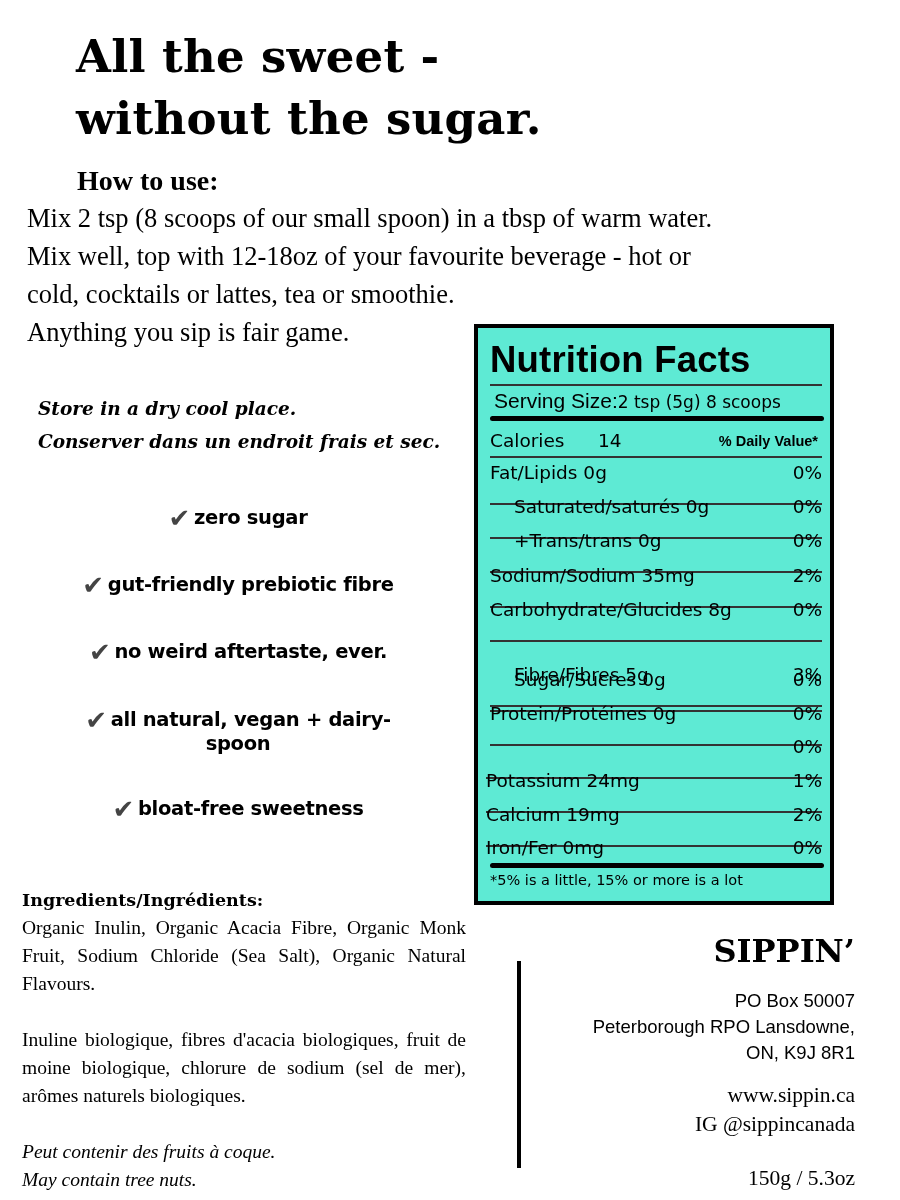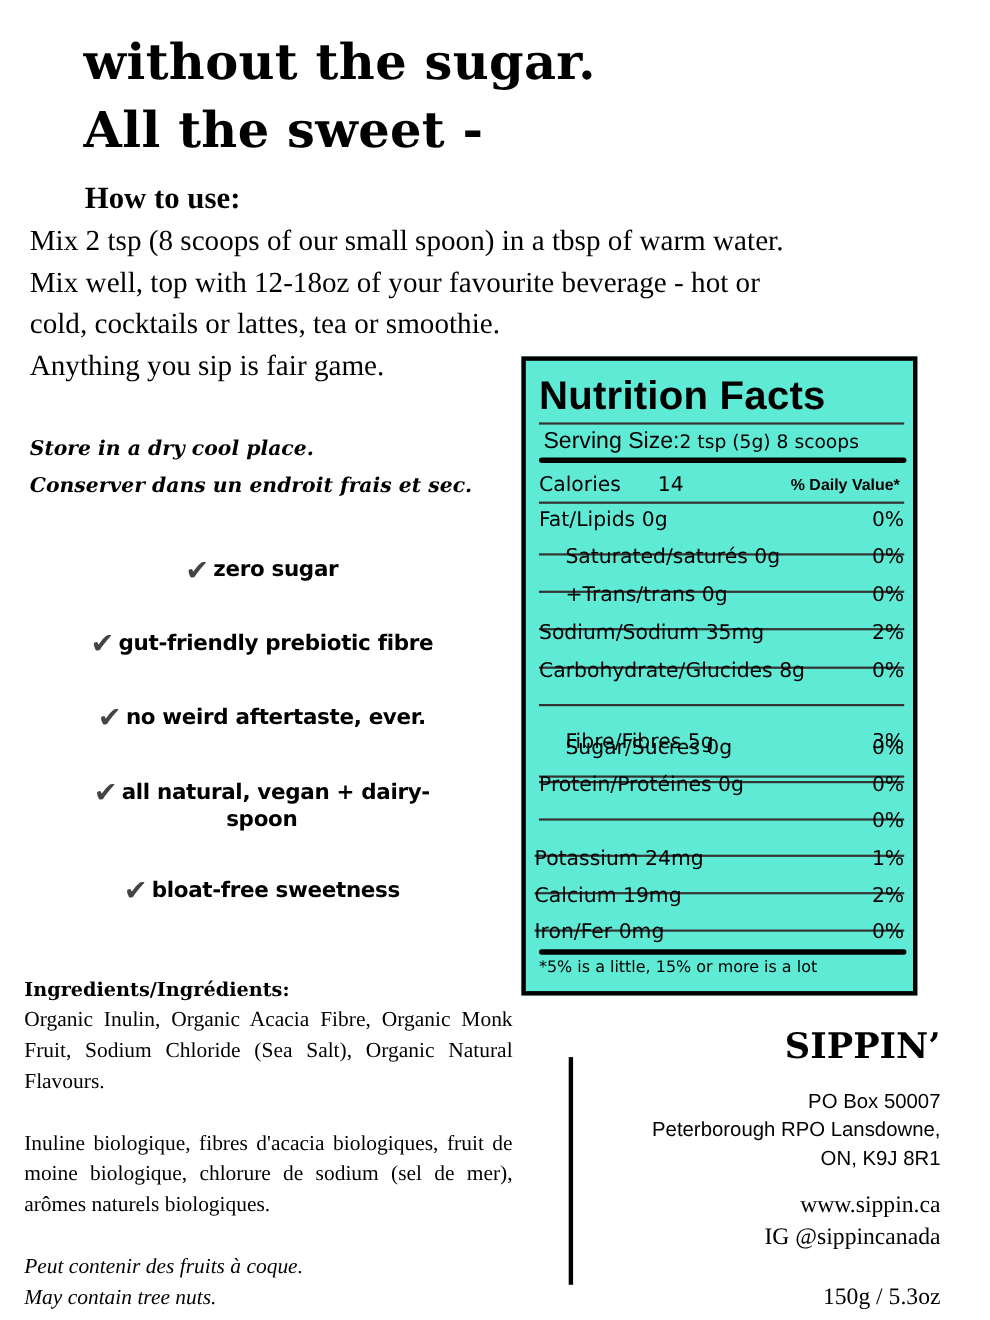--- a/index.html
+++ b/index.html
@@ -19,21 +19,21 @@
     position: absolute; left: 27px; top: 199px; margin: 0; width: 820px;
     font-family: "Liberation Serif", serif; font-size: 26.5px; line-height: 38px;
   }
   .howto-body div { white-space: nowrap; }
 
   .storage {
     position: absolute; left: 27px; top: 392px;
     font-family: "DejaVu Serif", serif; font-style: italic; font-weight: bold;
     font-size: 18.5px; line-height: 33px;
   }
-  .storage div { white-space: nowrap; }
+  .storage div { white-space: nowrap; margin-left: 11px; }
 
   .benefits { position: absolute; left: 60px; top: 490px; width: 356px; }
   .benefit {
     position: absolute; left: 0; width: 356px; text-align: center;
     font-family: "DejaVu Sans", sans-serif; font-weight: bold;
     font-size: 19.5px; line-height: 23px; letter-spacing: -0.3px;
   }
   .check {
     display: inline-block; color: #444; font-size: 26px; margin-right: 4px;
     vertical-align: -3px; font-weight: bold;
@@ -104,22 +104,22 @@
   }
   .netweight {
     position: absolute; right: 45px; top: 1164px; text-align: right;
     font-family: "Liberation Serif", serif; font-size: 21.5px; line-height: 29px;
   }
 </style>
 </head>
 <body>
 
 <h1 class="headline">
+  <div>All the sweet -</div>
   <div>without the sugar.</div>
-  <div>All the sweet -</div>
 </h1>
 
 <h2 class="howto-title">How to use:</h2>
 <div class="howto-body">
   <div>Mix 2 tsp (8 scoops of our small spoon) in a tbsp of warm water.</div>
   <div>Mix well, top with 12-18oz of your favourite beverage - hot or</div>
   <div>cold, cocktails or lattes, tea or smoothie.</div>
   <div>Anything you sip is fair game.</div>
 </div>
 

